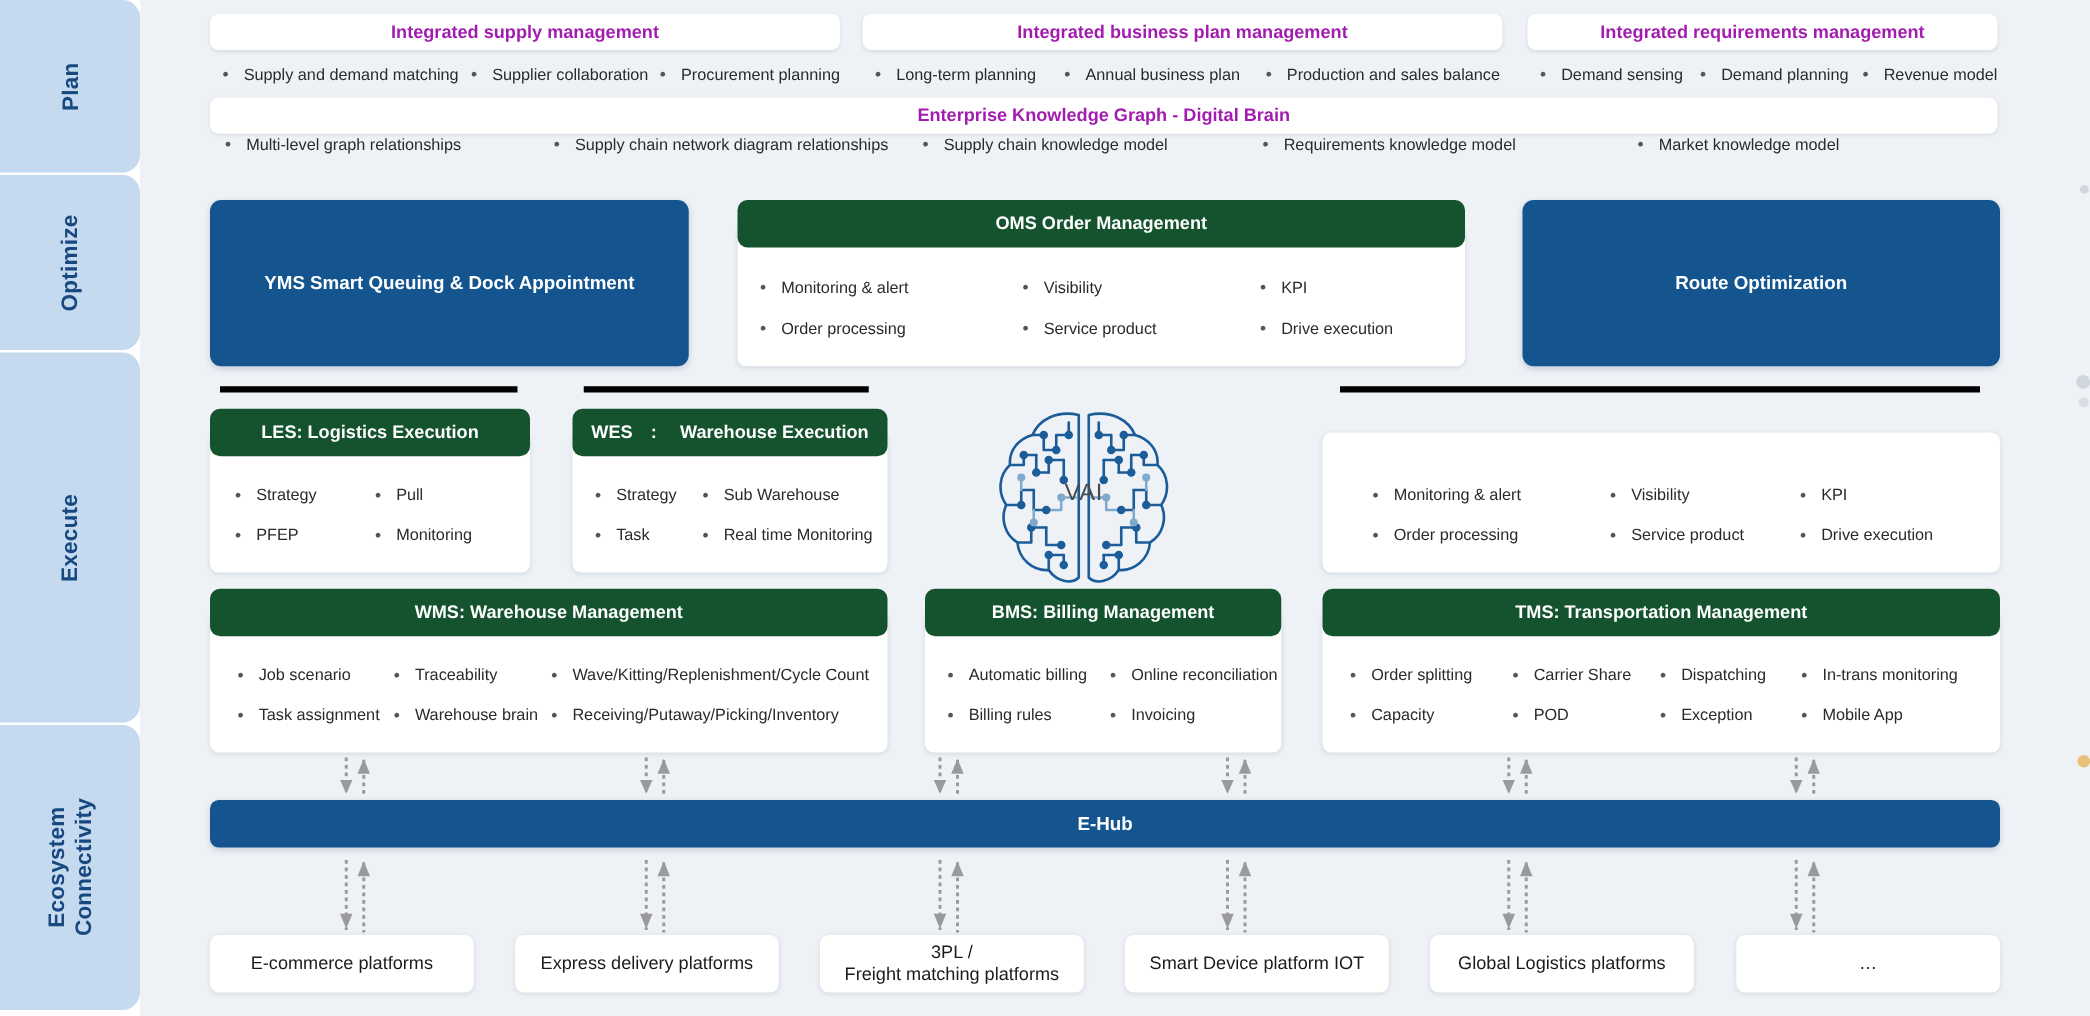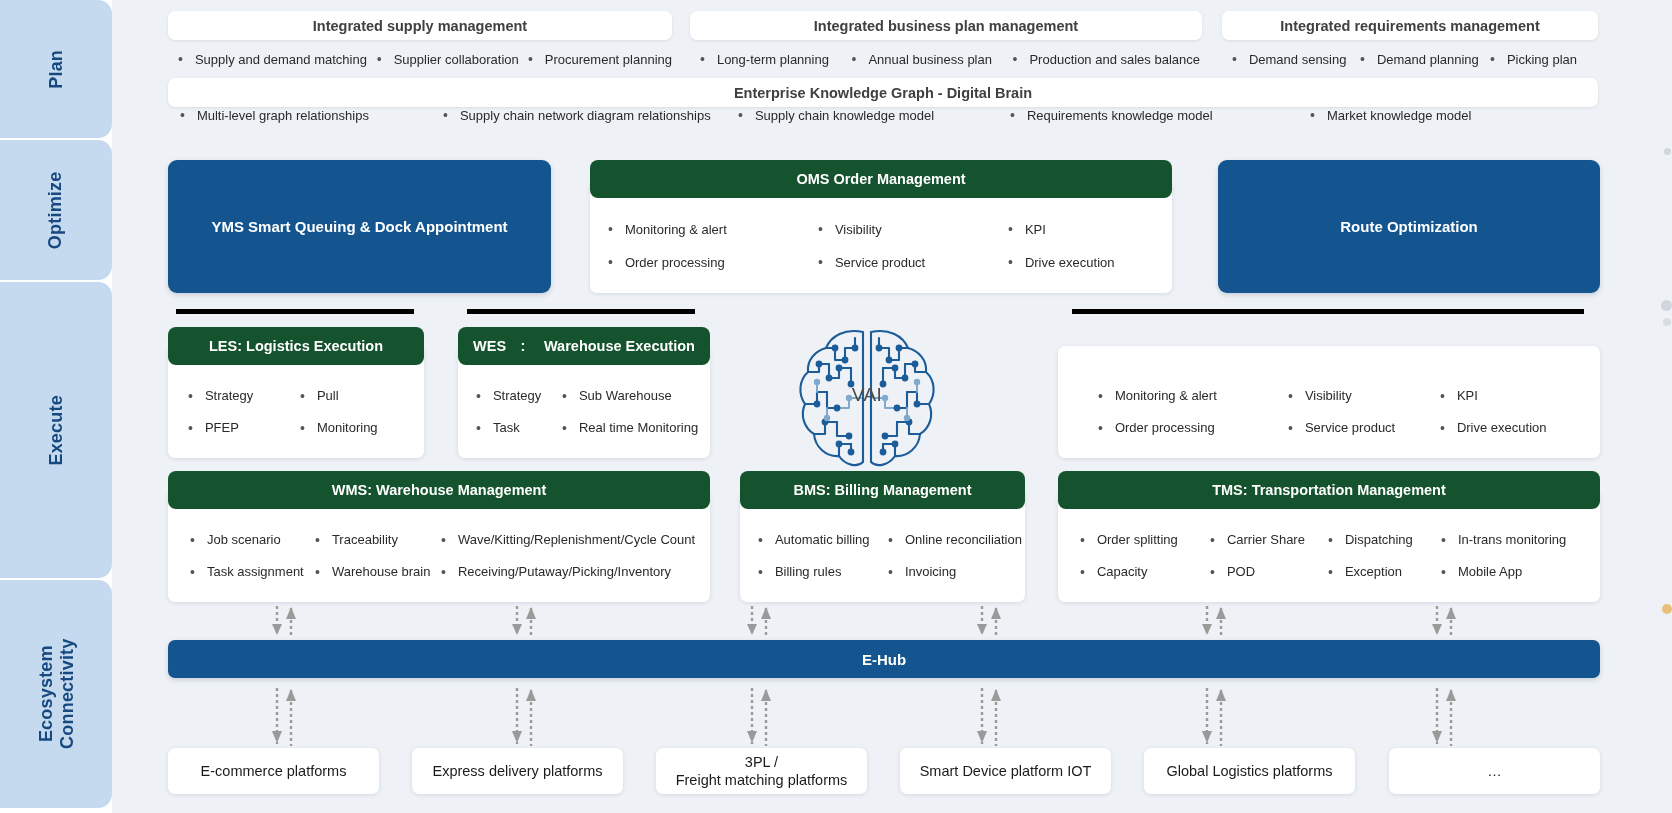--- a/index.html
+++ b/index.html
@@ -28,21 +28,21 @@
     font-size: 18px;
     letter-spacing: .2px;
     line-height: 1.15;
     text-align: center;
     white-space: pre;
     transform: rotate(-90deg);
   }
   .hdr-white {
     position:absolute; background:#fff; border-radius:7px;
     display:flex; align-items:center; justify-content:center;
-    font-weight:bold; font-size:14.5px; color:#404040;
+    font-weight:bold; font-size:14.5px; color:#a21caf;
     box-shadow: 0 1px 3px rgba(20,40,70,.10);
   }
   .bullets {
     position:absolute; display:flex; align-items:center;
     font-size:13px; color:#2a2a2a;
   }
   .bullets .bi { display:flex; align-items:center; white-space:nowrap; }
   .bullets .dot { color:#555; font-size:14px; margin-right:12px; line-height:1; }
   
   .solidblue {
@@ -165,21 +165,21 @@
     <span class="bi" style="width:128px;">
       <span class="dot">•</span>
       <span>Demand sensing</span>
     </span>
     <span class="bi" style="width:130px;">
       <span class="dot">•</span>
       <span>Demand planning</span>
     </span>
     <span class="bi">
       <span class="dot">•</span>
-      <span>Picking plan</span>
+      <span>Revenue model</span>
     </span>
   </div>
 
   <div class="hdr-white" style="left:168px; top:78px; width:1430px; height:29px;">
     <span>Enterprise Knowledge Graph - Digital Brain</span>
   </div>
   <div class="bullets" style="left:180px; top:104px; width:1420px; height:22px;">
     <span class="bi" style="width:263px;">
       <span class="dot">•</span>
       <span>Multi-level graph relationships</span>

